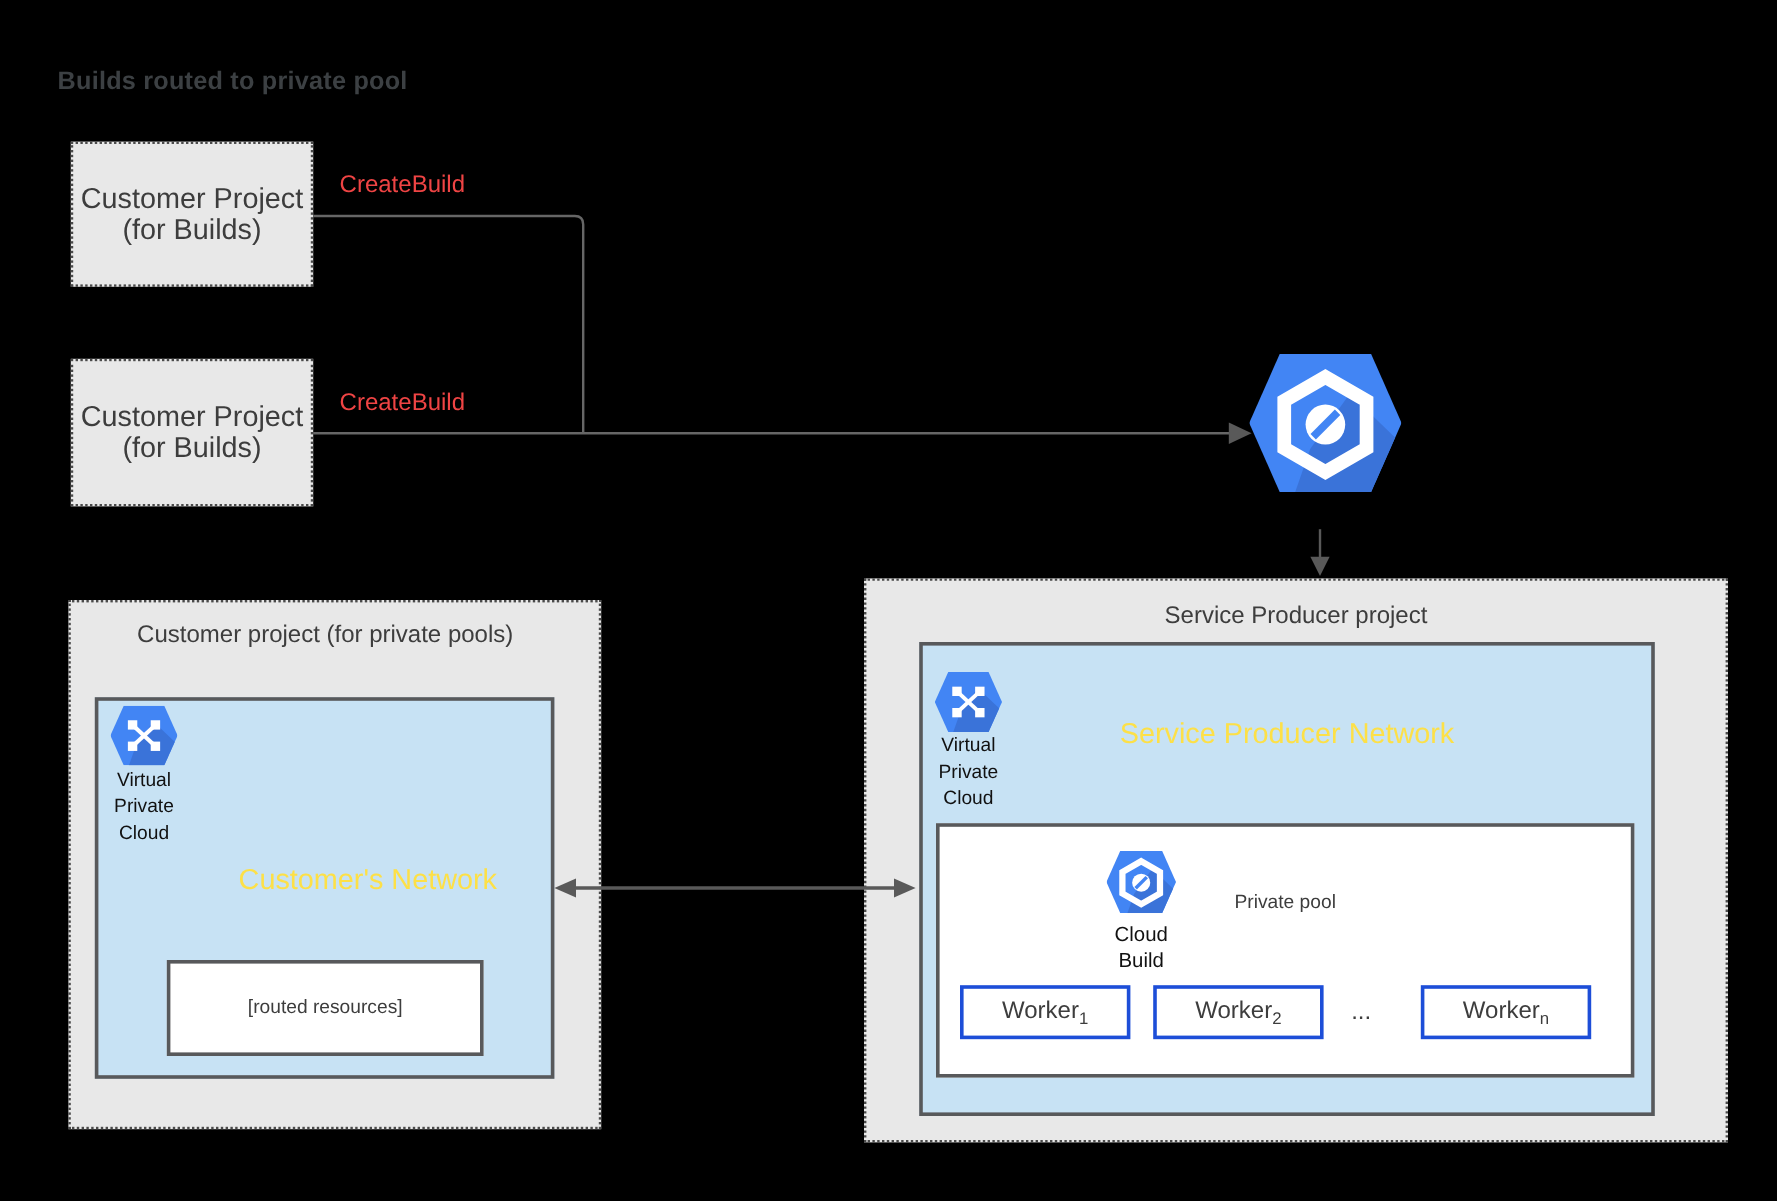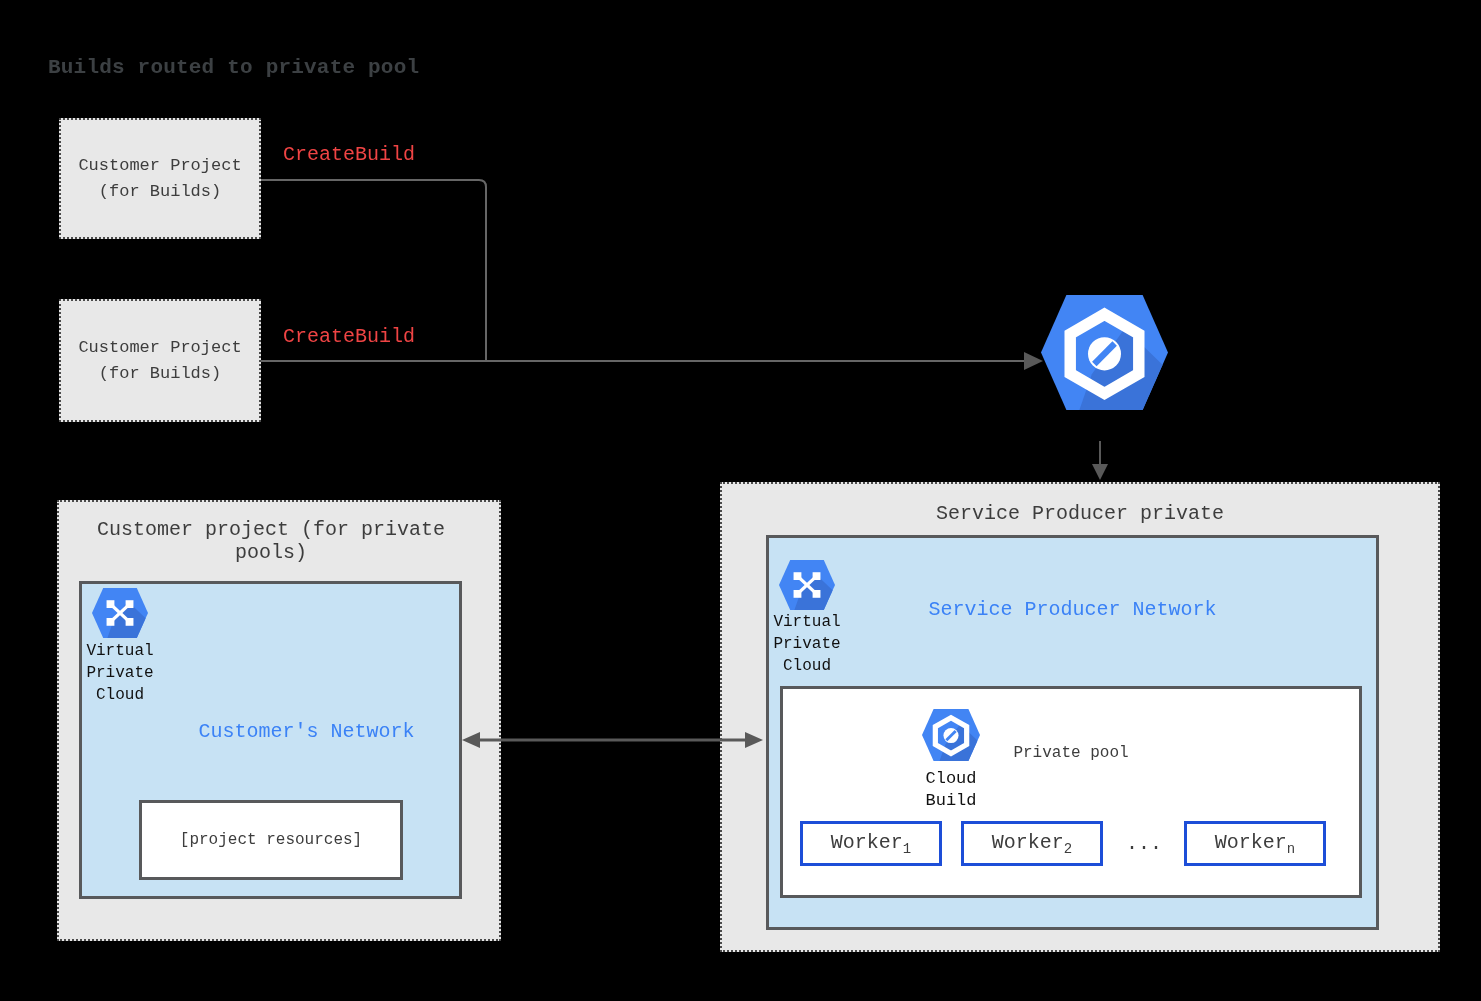--- a/index.html
+++ b/index.html
@@ -1,38 +1,38 @@
 <!DOCTYPE html>
 <html><head>
 <meta charset="utf-8">
 <style>
   html,body { margin:0; padding:0; background:#000; }
   .canvas {
     position:relative; width:1481px; height:1001px; background:#000000;
-    font-family:Liberation Mono, monospace; overflow:hidden;
+    font-family:Liberation Sans, sans-serif; overflow:hidden;
   }
   .abs { position:absolute; }
   .diagram-title {
     font-size:21px; font-weight:bold; color:#3c4043; letter-spacing:0.2px;
   }
   .project-box {
     background:#e8e8e8; border:2px dotted #4a4a4a; box-sizing:border-box;
   }
   .build-box {
     display:flex; flex-direction:column; align-items:center; justify-content:center;
-    text-align:center; color:#3d3d3d; font-size:17px; line-height:26px;
+    text-align:center; color:#3d3d3d; font-size:24px; line-height:26px;
   }
   .connector-label { font-size:20px; color:#ef4444; }
   .project-title {
     text-align:center; font-size:20px; color:#3d3d3d;
   }
   .network-box {
     background:#c7e2f4; border:3px solid #58595b; box-sizing:border-box;
   }
-  .network-title { text-align:center; font-size:20px; color:#3b82f6; }
+  .network-title { text-align:center; font-size:24px; color:#fde047; }
   .icon-label {
     text-align:center; font-size:16px; line-height:22px; color:#111111;
   }
   .inner-white-box {
     background:#ffffff; border:3px solid #58595b; box-sizing:border-box;
   }
   .center-text {
     display:flex; align-items:center; justify-content:center; text-align:center;
     color:#3d3d3d; font-size:16px;
   }
@@ -109,25 +109,25 @@
     <use href="#sym-vpc"></use>
   </svg>
   <div class="abs icon-label" style="left:70px; top:640px; width:100px;">
     <div>Virtual</div>
     <div>Private</div>
     <div>Cloud</div>
   </div>
   <div class="abs network-title" style="left:79px; top:720px; width:455px;">Customer's Network</div>
 
   <div class="abs inner-white-box center-text" style="left:139px; top:800px; width:264px; height:80px;">
-    <span>[project resources]</span>
+    <span>[routed resources]</span>
   </div>
 
   <div class="abs project-box" style="left:720px; top:482px; width:720px; height:470px;"></div>
-  <div class="abs project-title" style="left:720px; top:502px; width:720px;">Service Producer private</div>
+  <div class="abs project-title" style="left:720px; top:502px; width:720px;">Service Producer project</div>
 
   <div class="abs network-box" style="left:766px; top:535px; width:613px; height:395px;"></div>
   <svg class="abs" style="left:779px; top:560px;" width="56" height="50">
     <use href="#sym-vpc"></use>
   </svg>
   <div class="abs icon-label" style="left:757px; top:611px; width:100px;">
     <div>Virtual</div>
     <div>Private</div>
     <div>Cloud</div>
   </div>

